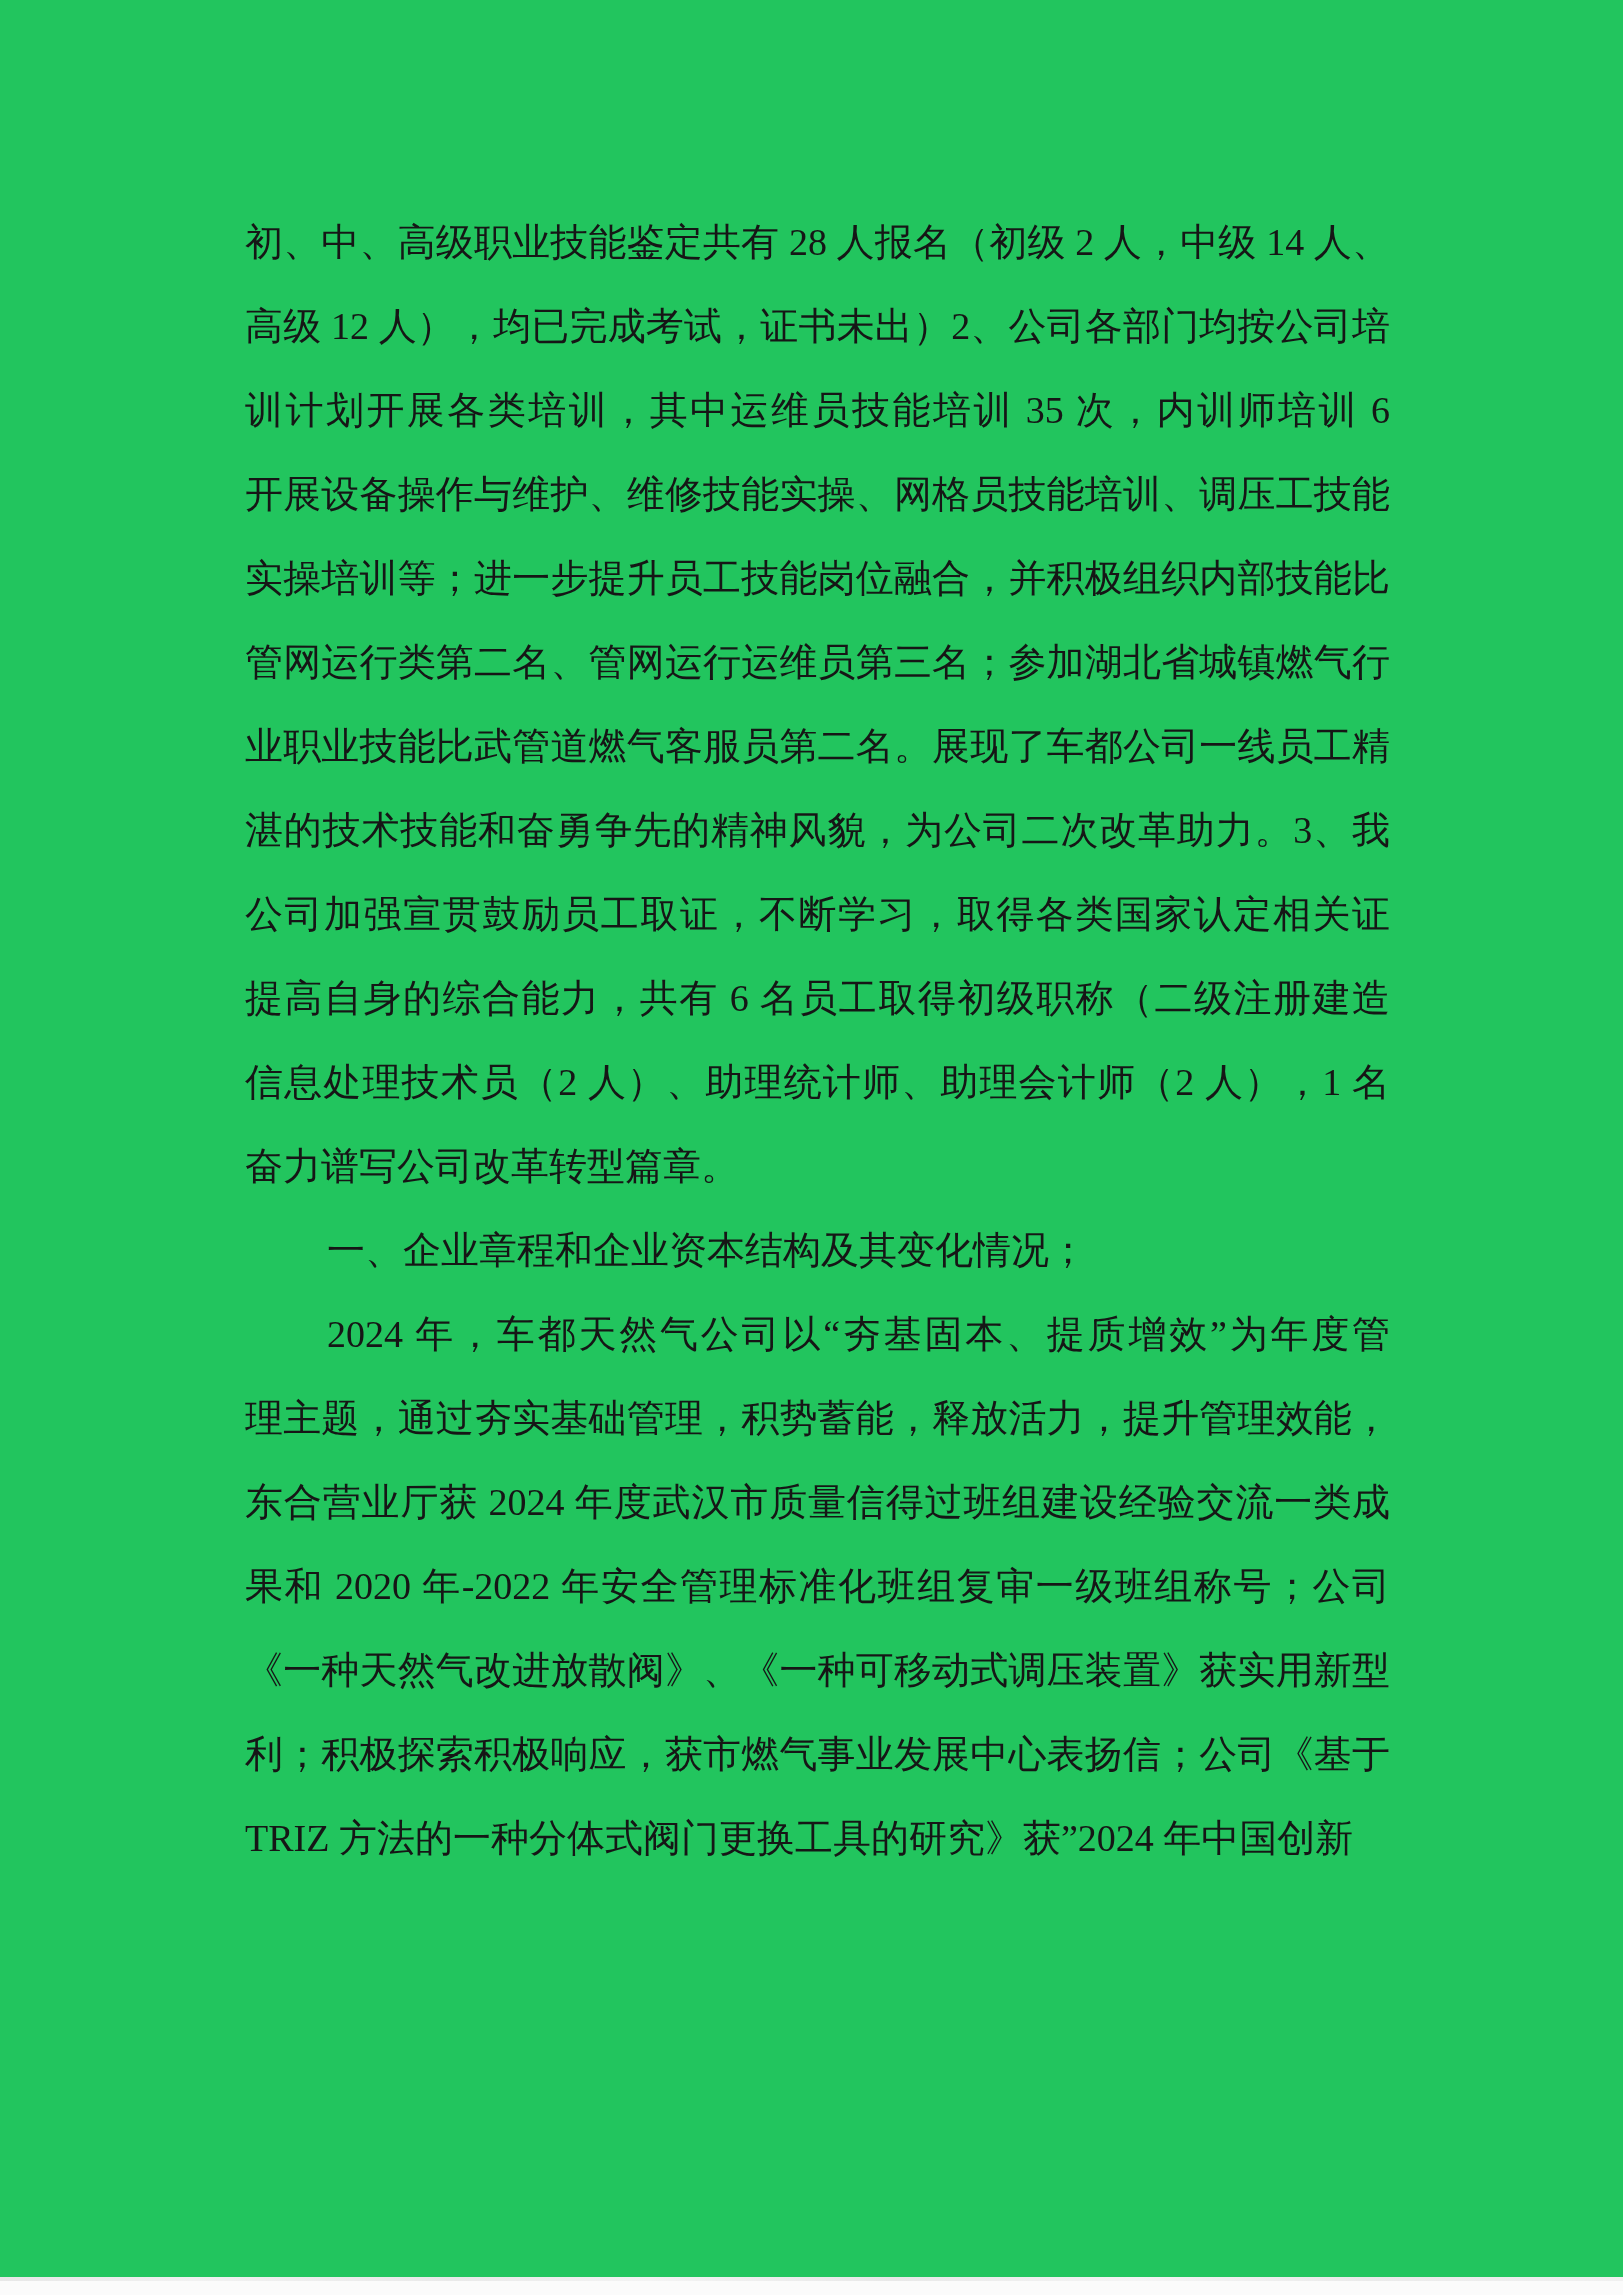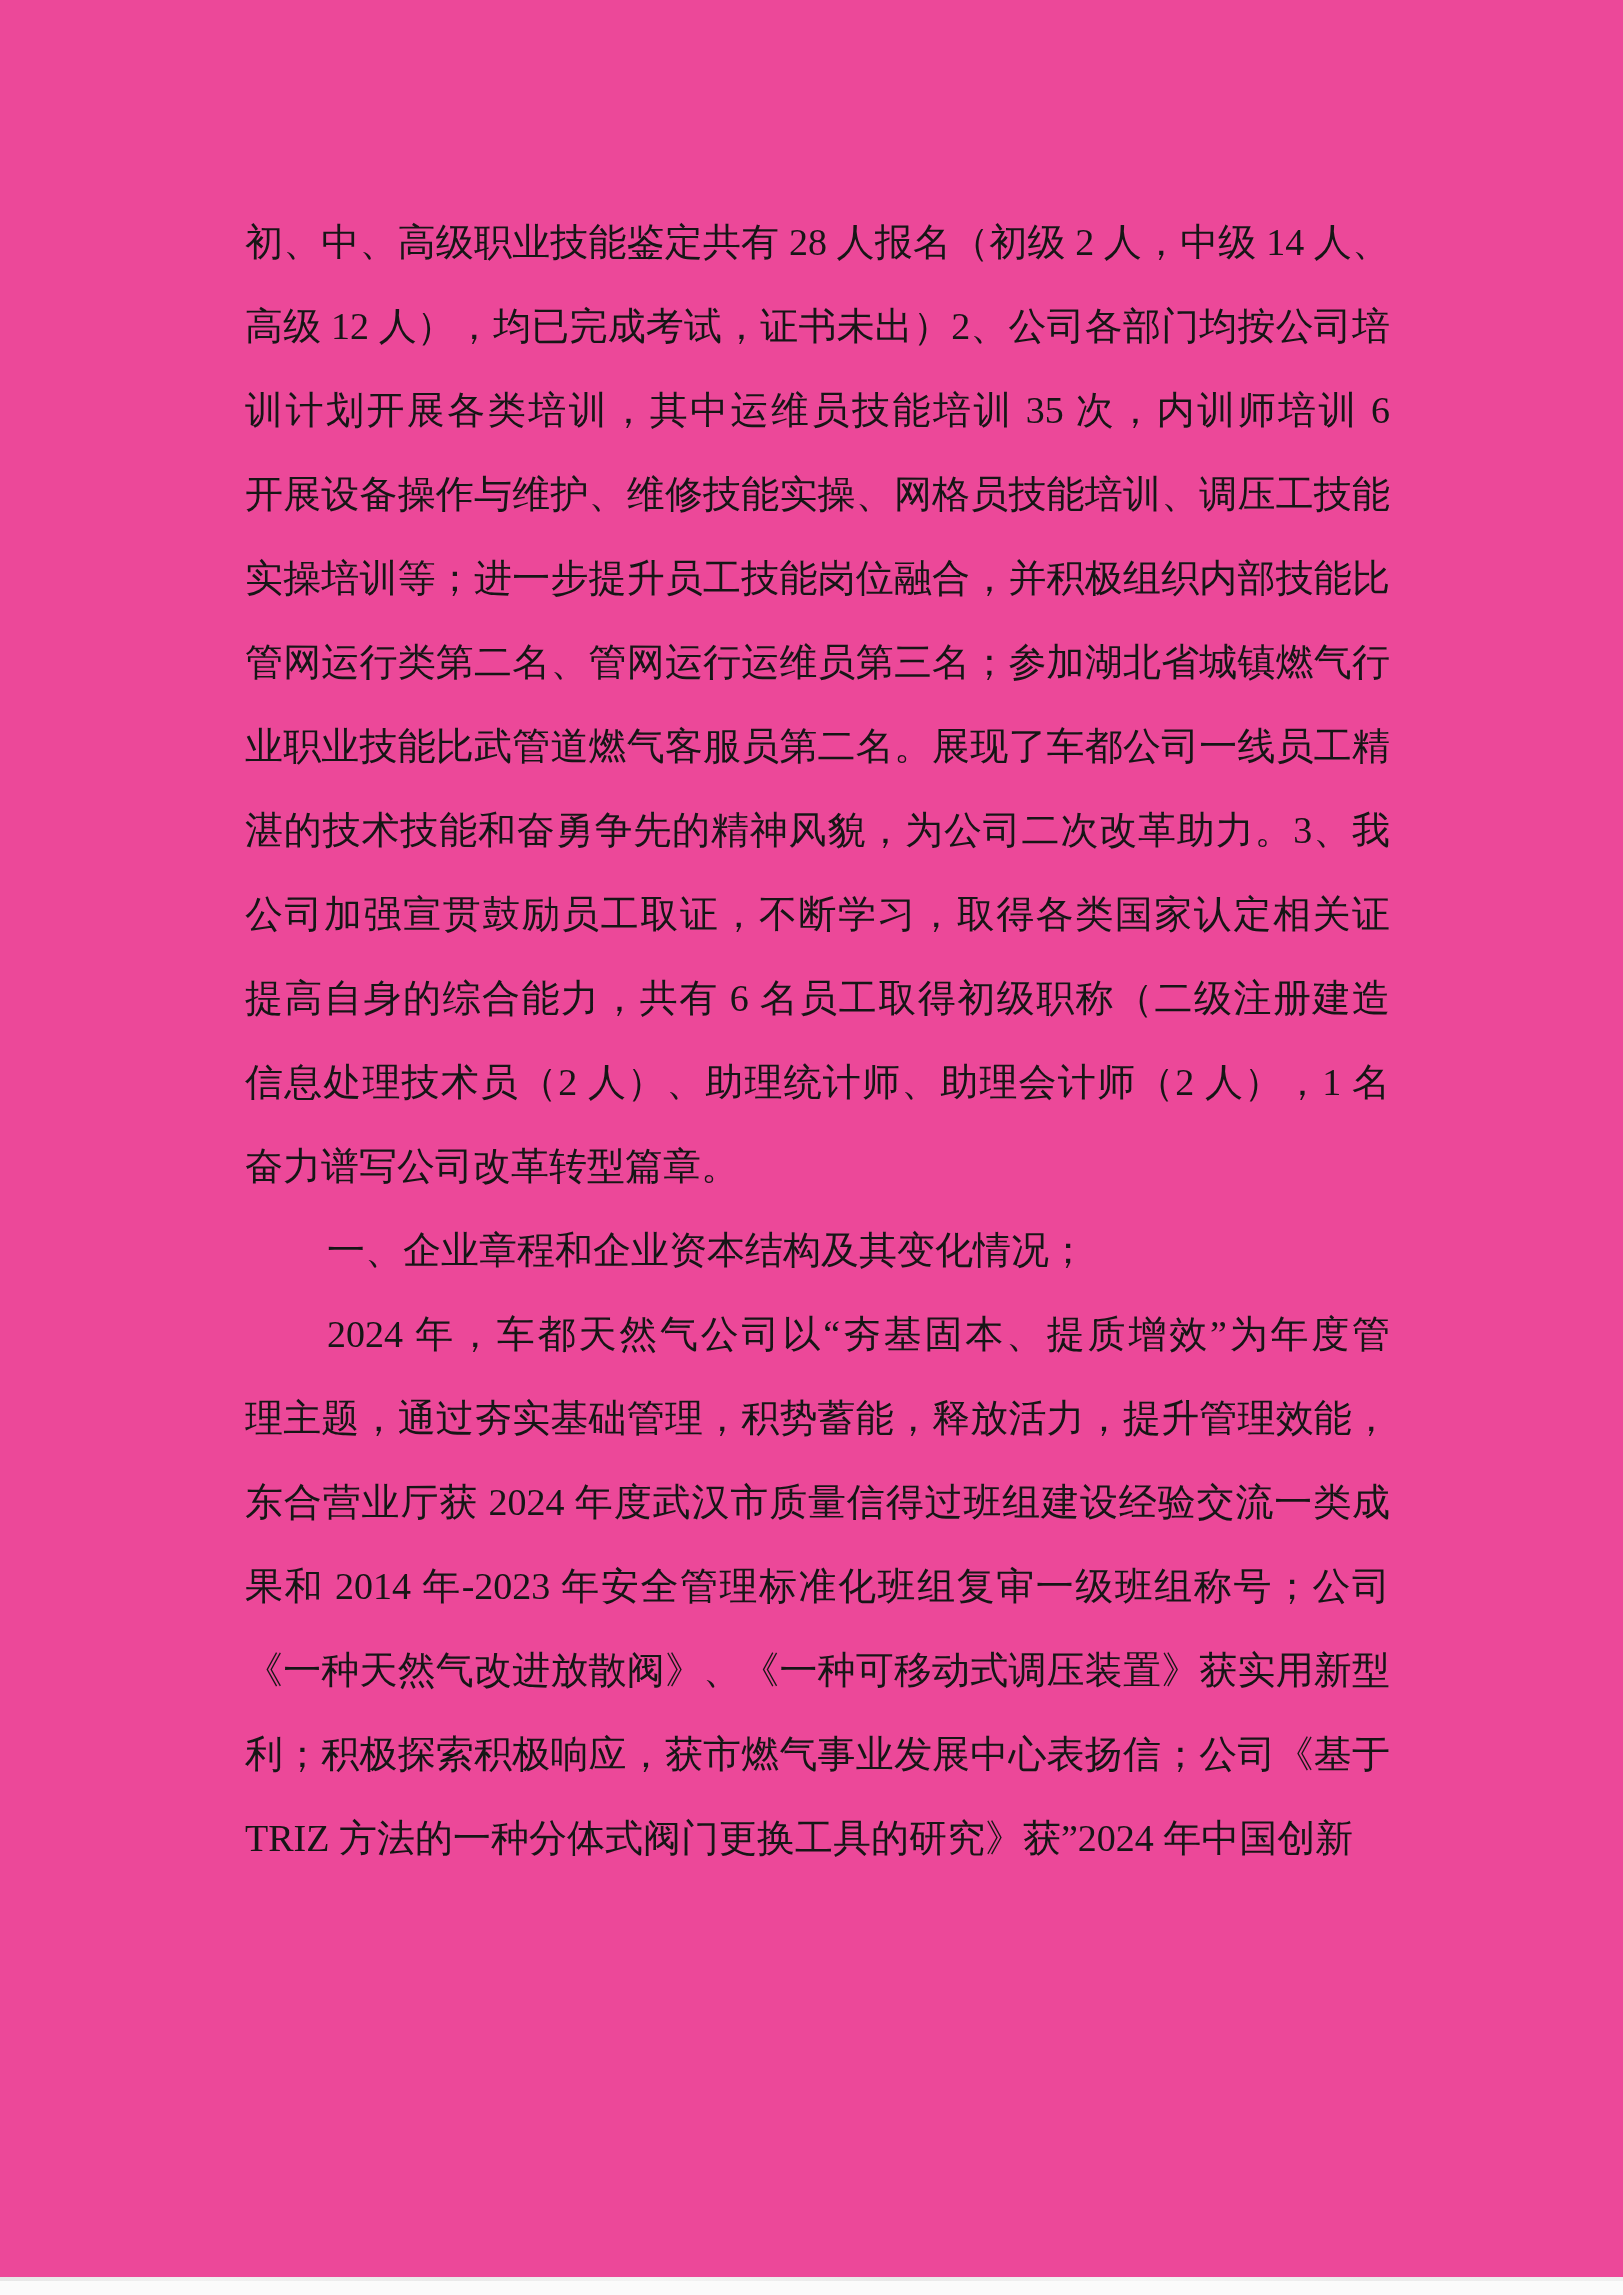--- a/index.html
+++ b/index.html
@@ -56,39 +56,39 @@
     left: 0;
     top: 2281px;
     width: 1623px;
     height: 14.4px;
     background: #fbfbfb;
   }
 </style>
 </head>
 <body>
 
-<div class="page" style="background: #ec4899;">
+<div class="page" style="background: #22c55e;">
   <div class="text-block" style="color: rgb(22, 22, 22);">
     <div class="line j">初、中、高级职业技能鉴定共有 28 人报名（初级 2 人，中级 14 人、</div>
     <div class="line j">高级 12 人），均已完成考试，证书未出）2、公司各部门均按公司培</div>
     <div class="line j">训计划开展各类培训，其中运维员技能培训 35 次，内训师培训 6 次，</div>
     <div class="line j">开展设备操作与维护、维修技能实操、网格员技能培训、调压工技能</div>
     <div class="line j">实操培训等；进一步提升员工技能岗位融合，并积极组织内部技能比</div>
     <div class="line j">管网运行类第二名、管网运行运维员第三名；参加湖北省城镇燃气行</div>
     <div class="line j">业职业技能比武管道燃气客服员第二名。展现了车都公司一线员工精</div>
     <div class="line j">湛的技术技能和奋勇争先的精神风貌，为公司二次改革助力。3、我</div>
     <div class="line j">公司加强宣贯鼓励员工取证，不断学习，取得各类国家认定相关证书，</div>
     <div class="line j">提高自身的综合能力，共有 6 名员工取得初级职称（二级注册建造师、</div>
     <div class="line j">信息处理技术员（2 人）、助理统计师、助理会计师（2 人），1 名员</div>
     <div class="line">奋力谱写公司改革转型篇章。</div>
     <div class="line indent">一、企业章程和企业资本结构及其变化情况；</div>
     <div class="line indent j">2024 年，车都天然气公司以“夯基固本、提质增效”为年度管</div>
     <div class="line j">理主题，通过夯实基础管理，积势蓄能，释放活力，提升管理效能，</div>
     <div class="line j">东合营业厅获 2024 年度武汉市质量信得过班组建设经验交流一类成</div>
-    <div class="line j">果和 2014 年-2023 年安全管理标准化班组复审一级班组称号；公司</div>
+    <div class="line j">果和 2020 年-2022 年安全管理标准化班组复审一级班组称号；公司</div>
     <div class="line j">《一种天然气改进放散阀》、《一种可移动式调压装置》获实用新型专</div>
     <div class="line j">利；积极探索积极响应，获市燃气事业发展中心表扬信；公司《基于</div>
     <div class="line">TRIZ 方法的一种分体式阀门更换工具的研究》获”2024 年中国创新</div>
   </div>
   <div class="scan-artifact"></div>
   <div class="scan-artifact-lower"></div>
 </div>
 
 
 </body></html>

